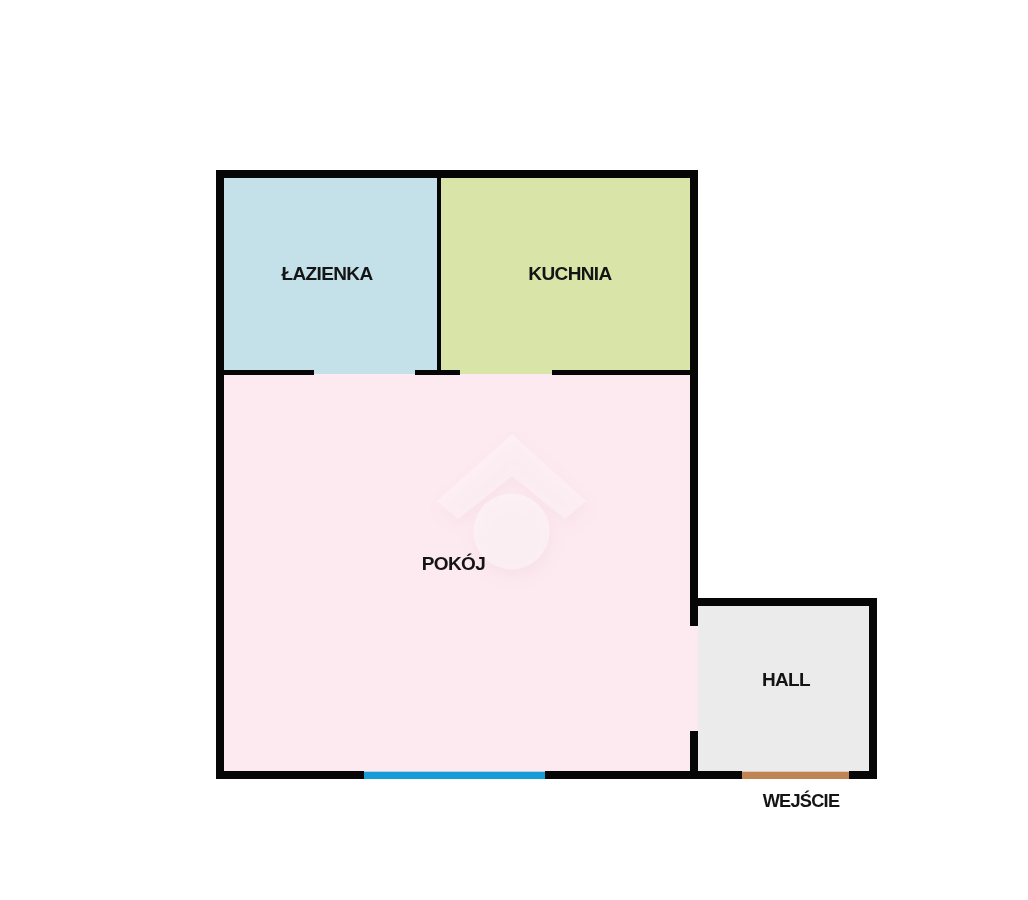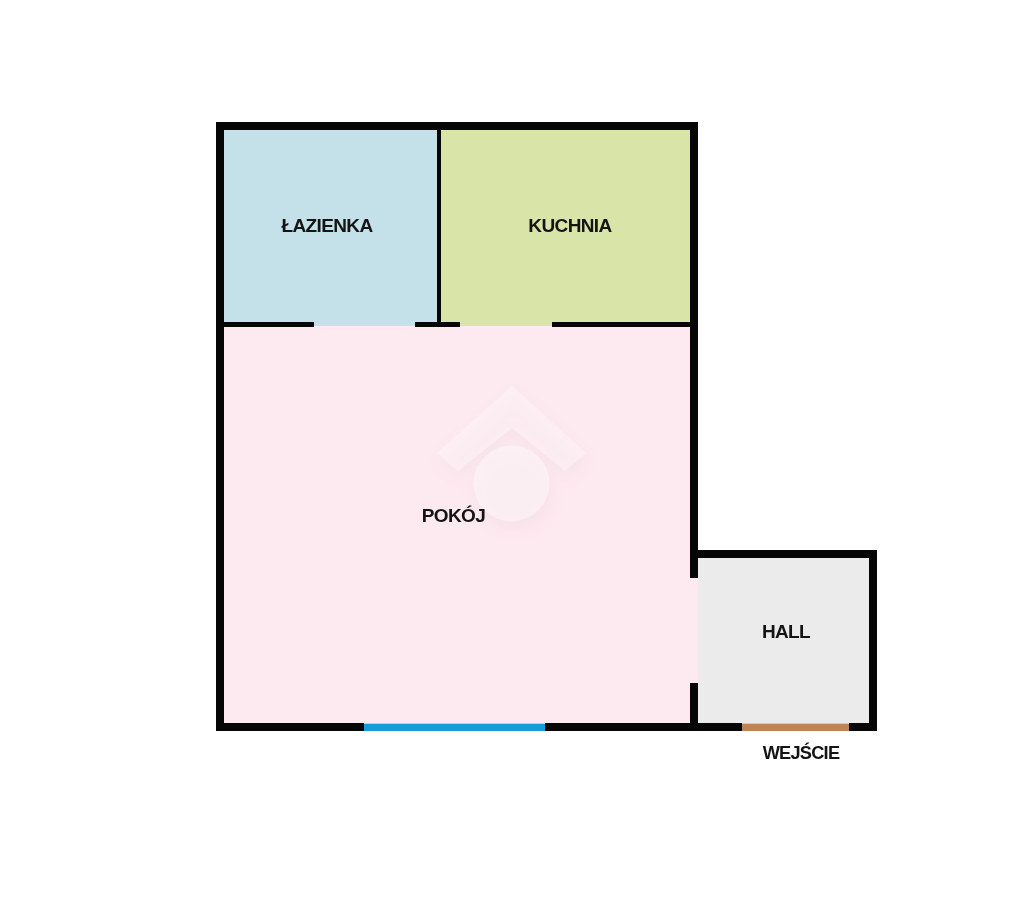--- a/index.html
+++ b/index.html
@@ -1,16 +1,16 @@
 <!DOCTYPE html>
 <html><head>
 <meta charset="utf-8">
 <style>
   html,body{margin:0;padding:0;background:#ffffff;}
-  .page{position:relative;width:1028px;height:764px;background:#ffffff;overflow:hidden;}
+  .page{position:relative;width:1028px;height:764px;background:#ffffff;overflow:hidden;margin-top:48px;}
   svg{display:block;}
   text{font-family:"Liberation Sans",sans-serif;font-weight:bold;fill:#141414;}
 </style>
 </head>
 <body>
 <div class="page">
 <svg width="1028" height="900" viewBox="0 0 1028 900" xmlns="http://www.w3.org/2000/svg">
 
   <rect x="0" y="0" width="1028" height="900" fill="#ffffff"></rect>
 

